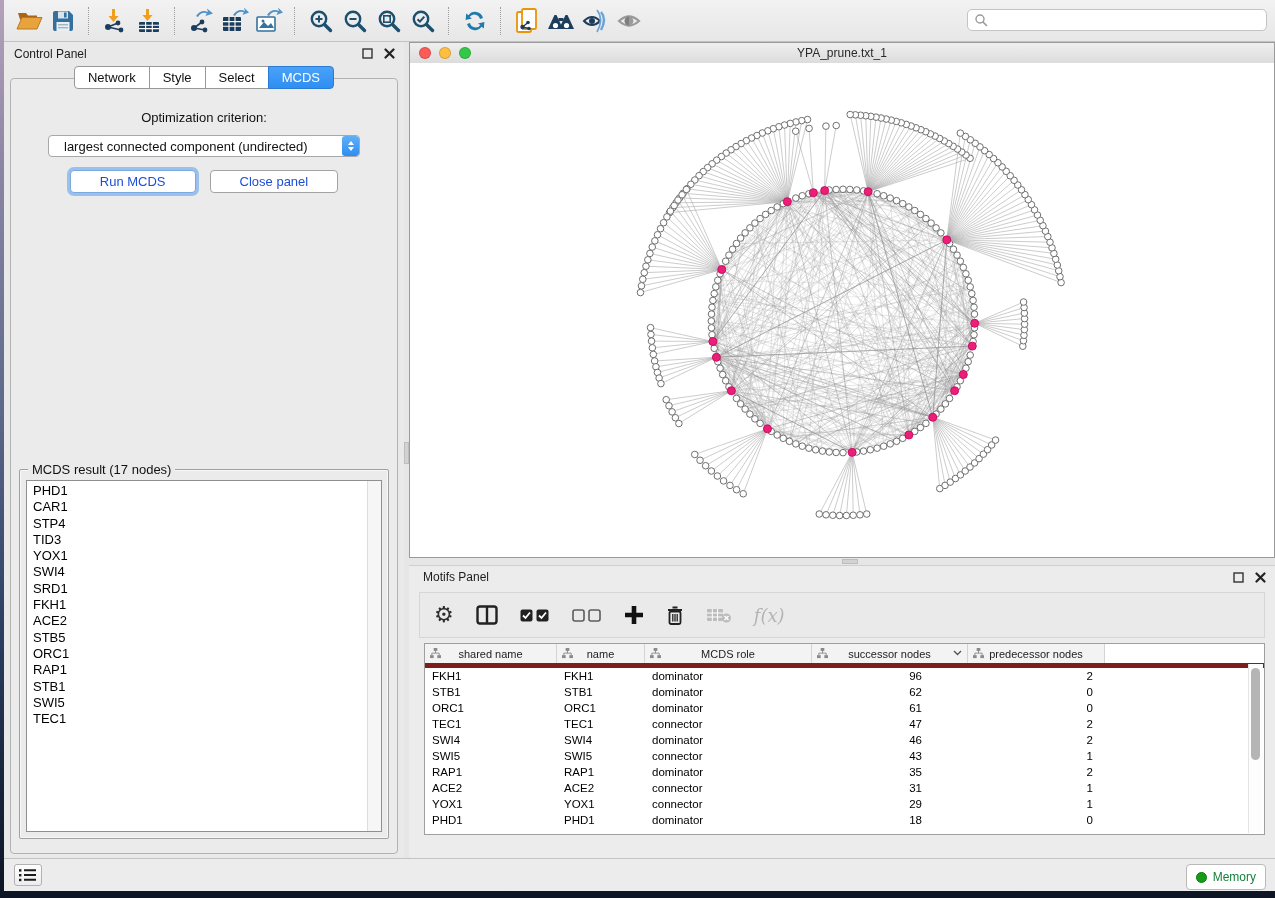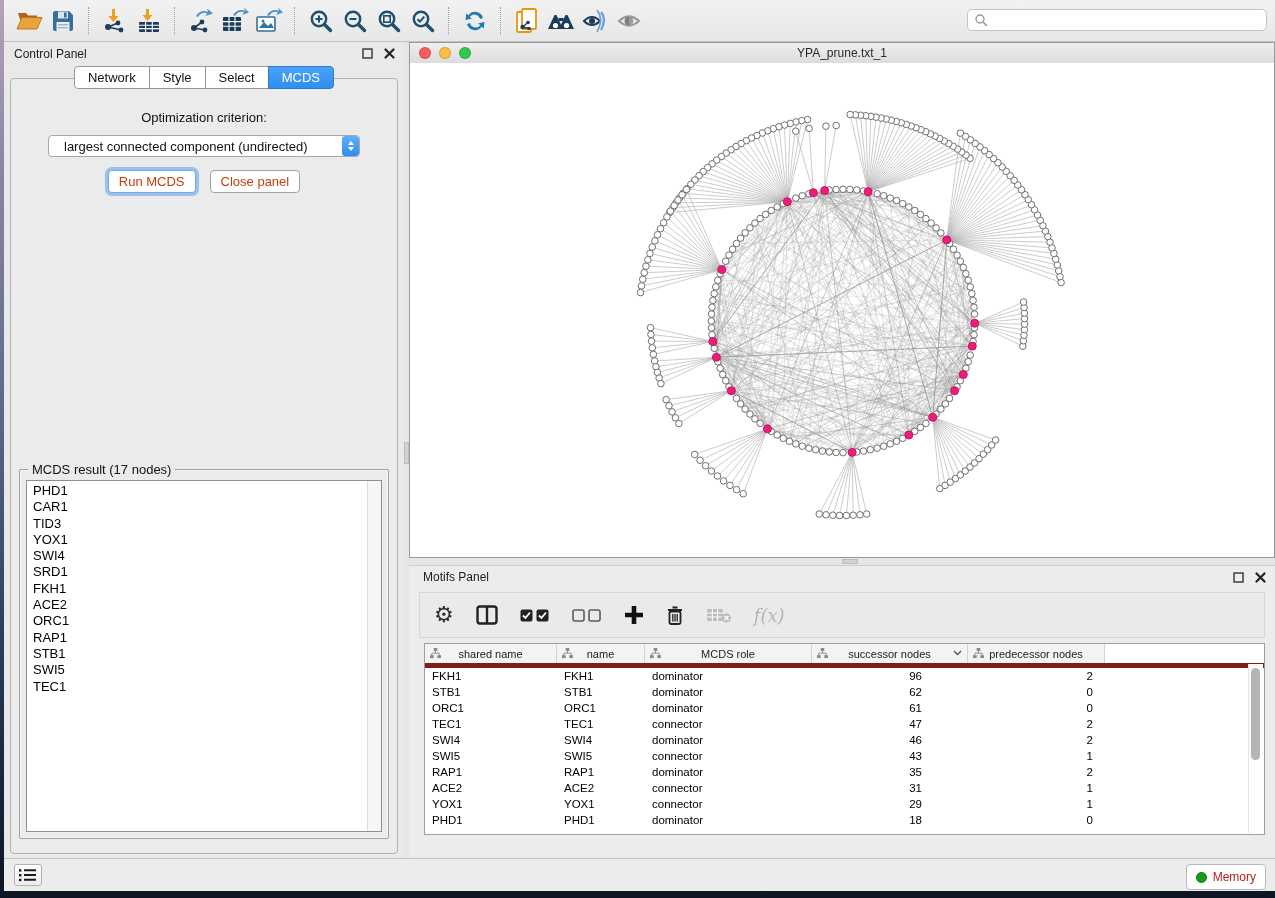--- a/index.html
+++ b/index.html
@@ -61,21 +61,21 @@
   .opt-select .spin{
     width:17px;height:20px;margin:0;border-radius:3px;
     background:linear-gradient(#5fb0f9,#2f8df1);
     display:flex;flex-direction:column;align-items:center;justify-content:center;gap:2px;
   }
   .tri-up{width:0;height:0;border-left:3.5px solid transparent;border-right:3.5px solid transparent;border-bottom:4px solid #fff;}
   .tri-dn{width:0;height:0;border-left:3.5px solid transparent;border-right:3.5px solid transparent;border-top:4px solid #fff;}
   .btn-row{margin-top:13px;display:flex;gap:14px;}
   .pbtn{
     background:#fff;border:1px solid #a3a3a3;border-radius:4px;
-    font-size:13px;color:#c2410c;padding:3px 10px;font-family:"Liberation Sans",sans-serif;
+    font-size:13px;color:#1d4ed8;padding:3px 29px;font-family:"Liberation Sans",sans-serif;
   }
   .pbtn.focus{box-shadow:0 0 0 3px rgba(111,170,240,.65);border-color:#79a9dd;}
   .mcds-group{
     margin:auto 8px 14px 8px;align-self:stretch;height:368px;
     border:1px solid #a0a0a0;border-radius:2px;position:relative;flex:0 0 auto;
     box-shadow:inset 0 0 0 1px rgba(255,255,255,.6);
   }
   .mcds-legend{
     position:absolute;top:-8px;left:8px;background:#ebebeb;padding:0 4px;
     font-size:13px;color:#111;
@@ -144,21 +144,21 @@
     border-top:1px solid #c3c3c3;box-sizing:border-box;
   }
   .list-btn{
     position:absolute;left:10px;top:5px;width:28px;height:22px;
     background:linear-gradient(#fdfdfd,#ededed);border:1px solid #b2b2b2;border-radius:3px;
     display:flex;align-items:center;justify-content:center;box-sizing:border-box;
   }
   .memory-btn{
     position:absolute;right:9px;top:5px;height:16px;padding:12px 9px;
     background:#fff;border:1px solid #b9b9b9;border-radius:4px;
-    display:flex;align-items:center;gap:6px;font-size:12px;color:#b91c1c;box-sizing:border-box;
+    display:flex;align-items:center;gap:6px;font-size:12px;color:#15803d;box-sizing:border-box;
   }
   .mem-dot{width:11px;height:11px;border-radius:50%;background:#149c14;border:1px solid #0c7a0c;box-sizing:border-box;}
   .fx{font-family:"DejaVu Serif",serif;font-style:italic;color:#b4b4b4;font-size:18px;}
 </style>
 </head>
 <body>
 
 <div class="app">
 
   <div class="toolbar">
@@ -335,26 +335,28 @@
       <div class="btn-row">
         <button class="pbtn focus">Run MCDS</button>
         <button class="pbtn">Close panel</button>
       </div>
       <div class="mcds-group">
         <span class="mcds-legend">MCDS result (17 nodes)</span>
         <div class="mcds-list">
           <div class="mcds-items" id="mcds-items">
               <div>PHD1</div>
               <div>CAR1</div>
+              <div>STP4</div>
               <div>TID3</div>
               <div>YOX1</div>
               <div>SWI4</div>
               <div>SRD1</div>
               <div>FKH1</div>
               <div>ACE2</div>
+              <div>STB5</div>
               <div>ORC1</div>
               <div>RAP1</div>
               <div>STB1</div>
               <div>SWI5</div>
               <div>TEC1</div>
             </div>
           <div class="mcds-scroll"></div>
         </div>
       </div>
     </div>

